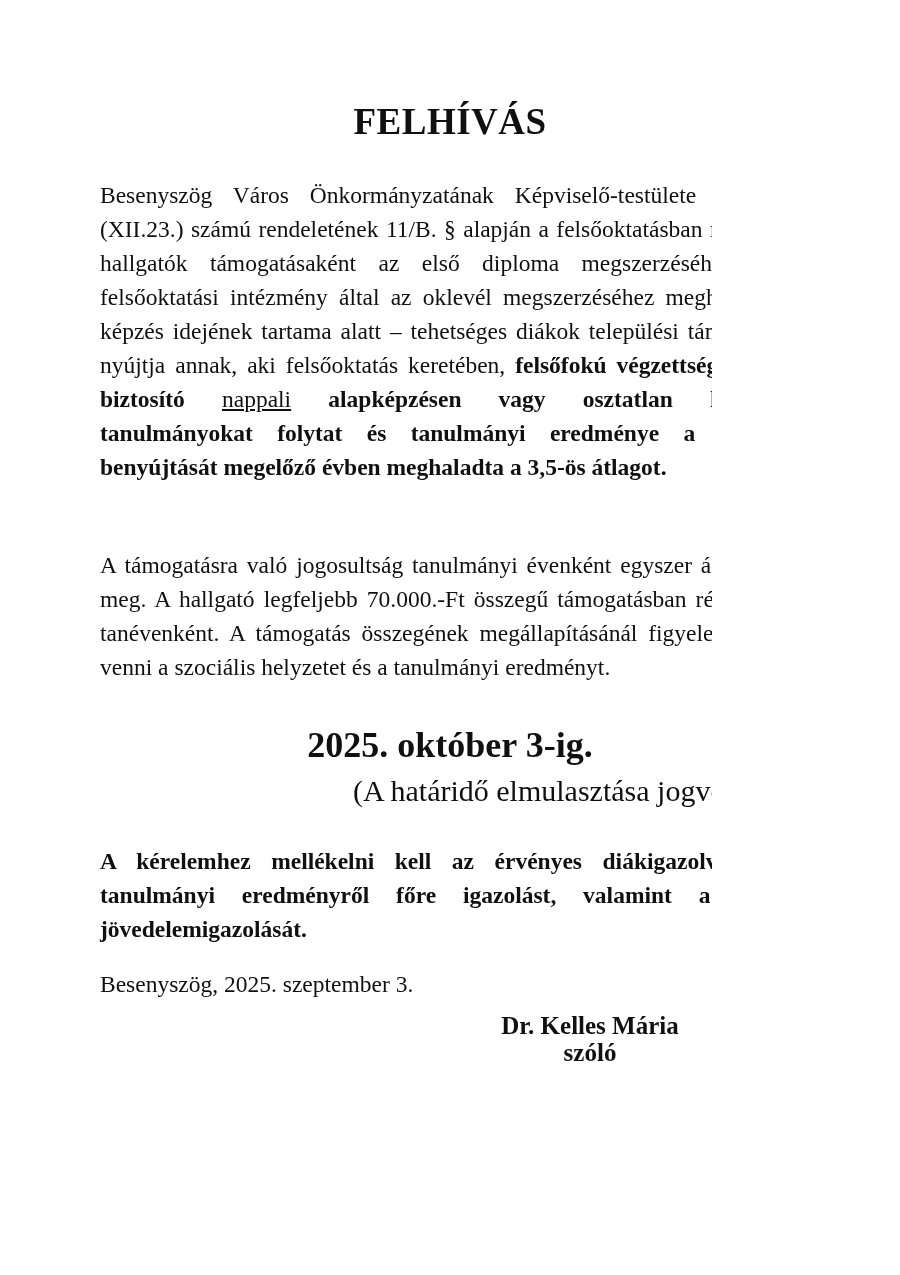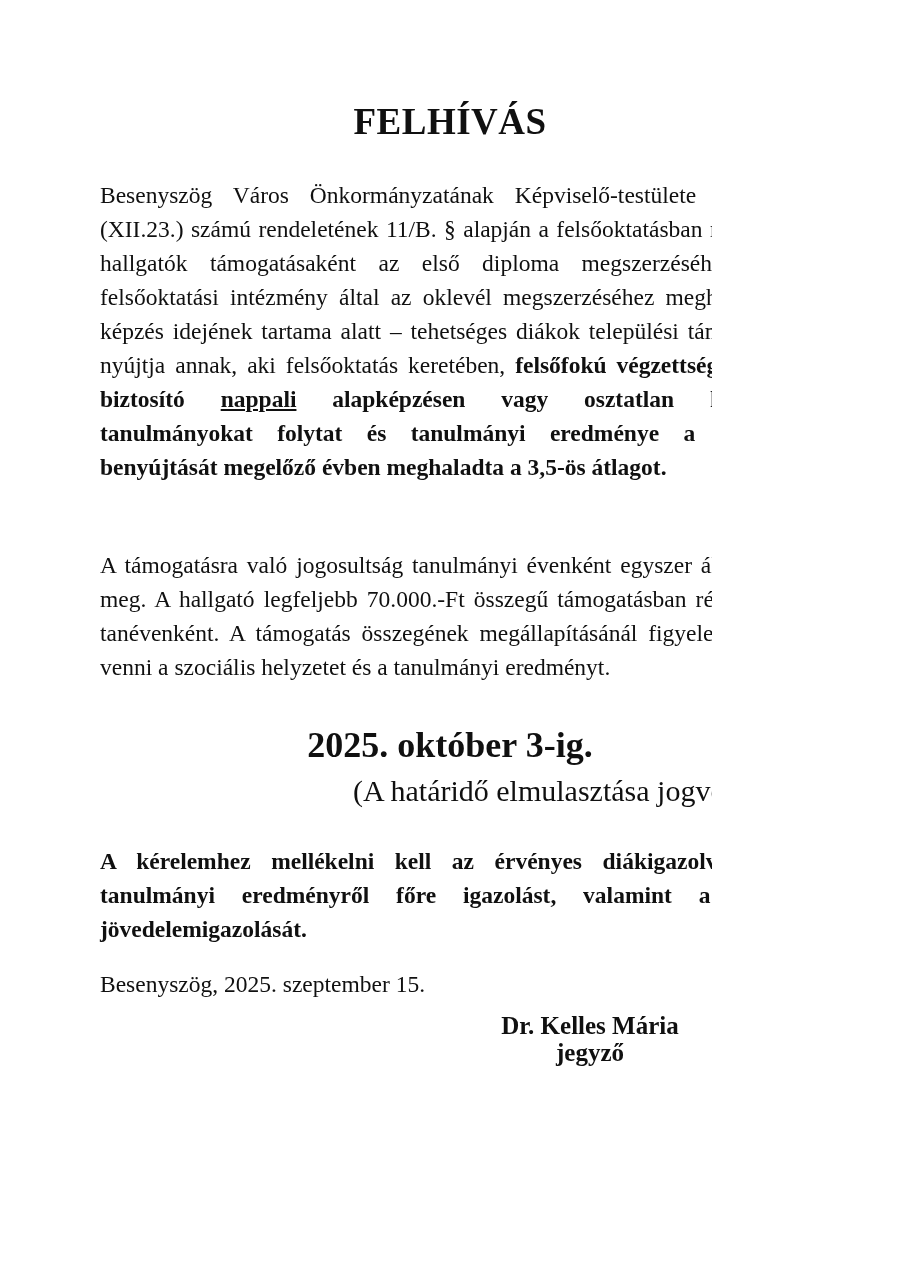--- a/index.html
+++ b/index.html
@@ -59,21 +59,21 @@
   }
   .para.bold {
     font-weight: bold;
   }
   .gap-lg { height: 34px; }
   .gap-md { height: 30px; }
   .gap-sm { height: 22px; }
 
   b.strong { font-weight: bold; }
   u.underline-strong {
-    font-weight: bold;
+    font-weight: normal;
     text-decoration: underline;
     text-underline-offset: 2px;
   }
 
   
   .deadline {
     text-align: center;
     font-size: 36px;
     font-weight: bold;
     line-height: 42px;
@@ -135,21 +135,21 @@
     <p class="deadline">2025. október 3-ig.</p>
 
     <p class="deadline-note">(A határidő elmulasztása jogvesztő!)</p>
 
     <div class="gap-md"></div>
 
     <p class="para bold">A kérelemhez mellékelni kell az érvényes diákigazolványt, a tanulmányi eredményről főre igazolást, valamint a család jövedelemigazolását.</p>
 
     <div class="gap-sm"></div>
 
-    <p class="place-date">Besenyszög, 2025. szeptember 15.</p>
+    <p class="place-date">Besenyszög, 2025. szeptember 3.</p>
 
     <div class="signature">
       <span class="sig-name">Dr. Kelles Mária</span>
-      <span class="sig-role">jegyző</span>
+      <span class="sig-role">szóló</span>
     </div>
 
   </div>
 </div>
 
 </body></html>

